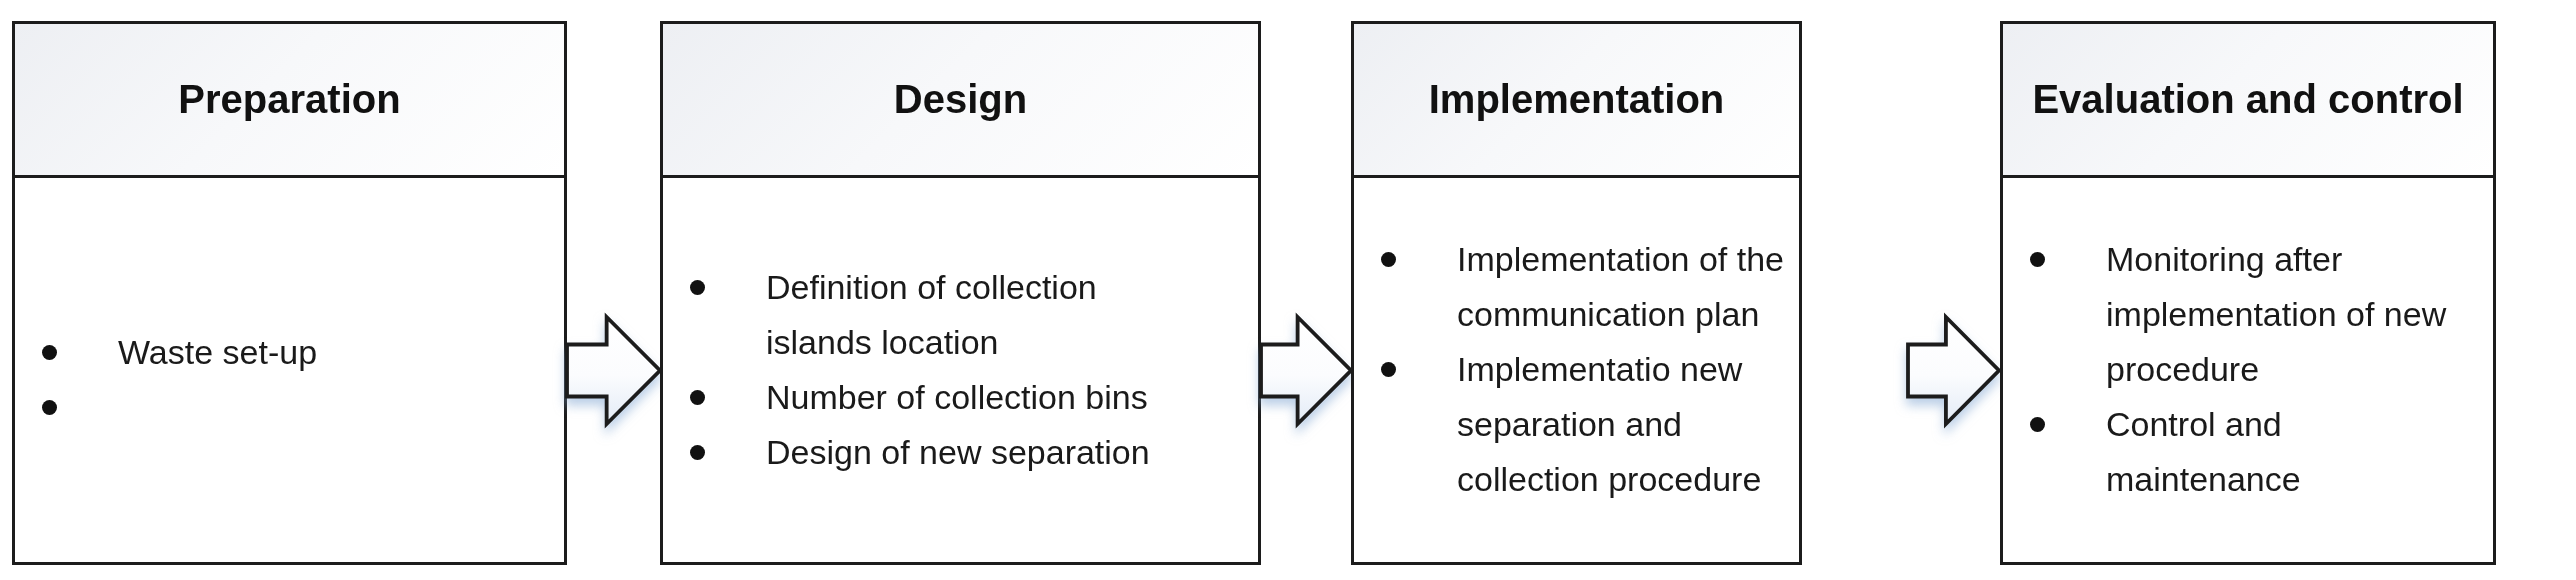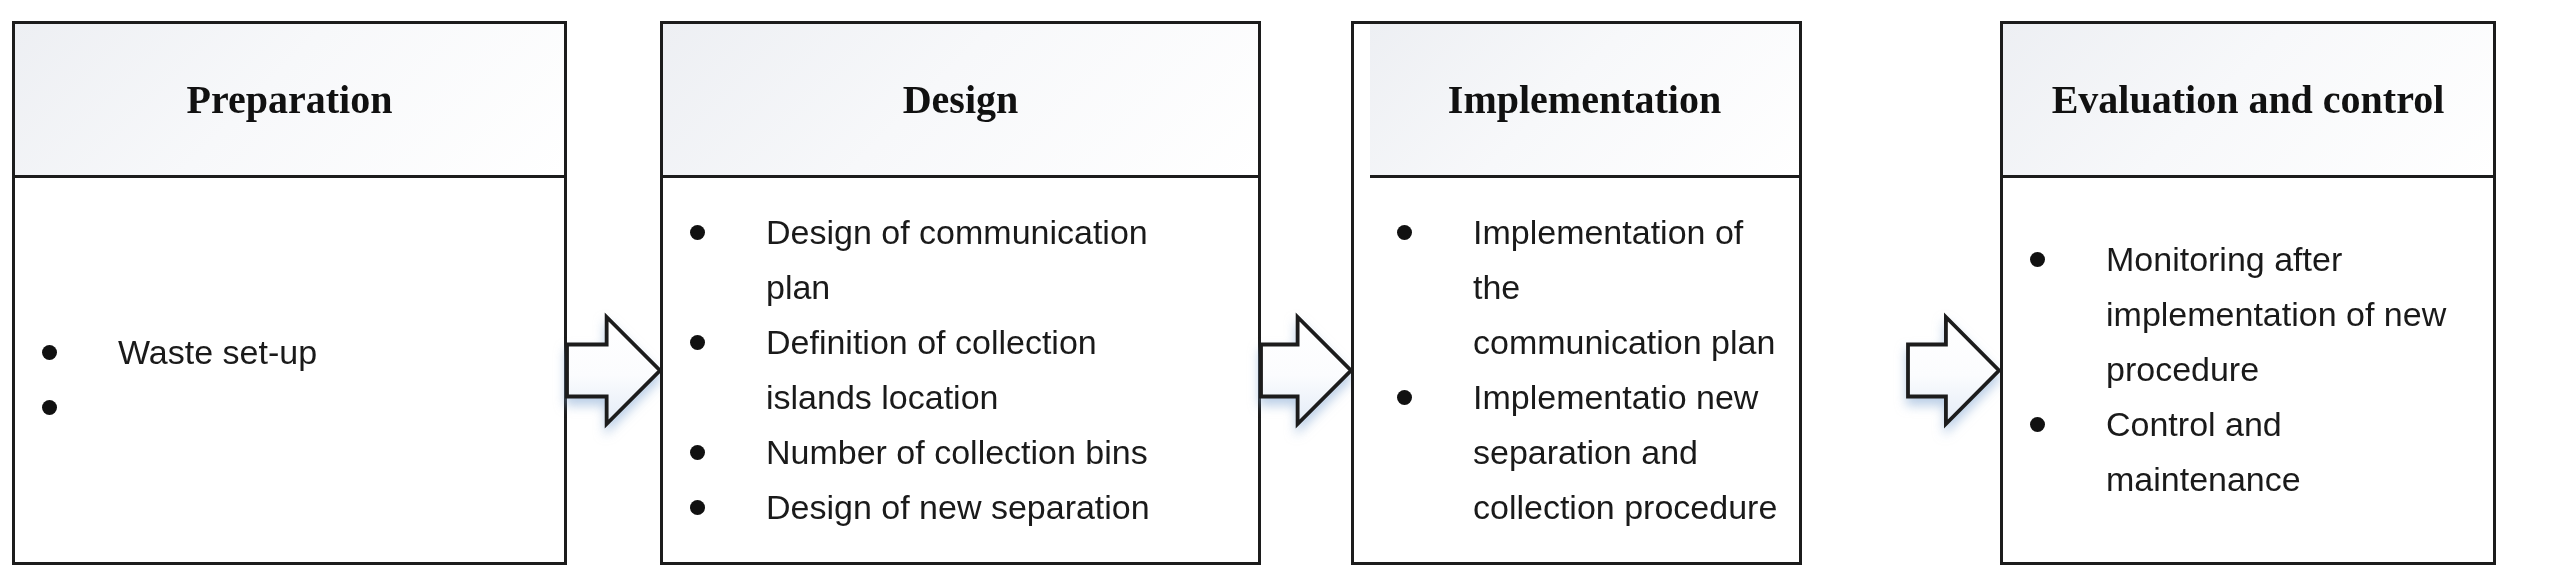--- a/index.html
+++ b/index.html
@@ -20,39 +20,38 @@
     top: 20.6px;
     height: 544px;
     box-sizing: border-box;
     border: 3.8px solid #1c1c1c;
     background: #ffffff;
     display: flex;
     flex-direction: column;
   }
   .box-0 { left: 12px;   width: 555px; }
   .box-1 { left: 660px;  width: 601px; }
-  .box-2 { left: 1351px; width: 451px; padding-left: 16px; }
+  .box-2 { left: 1351px; width: 451px; }
   .box-3 { left: 2000px; width: 496px; }
 
   .stage-header {
     flex: 0 0 151px;
     height: 151px;
     border-bottom: 3.8px solid #1c1c1c;
     background: linear-gradient(135deg, #edeff3 0%, #f7f8fa 45%, #ffffff 100%);
     display: flex;
     align-items: center;
     justify-content: center;
   }
   .stage-title {
     font-size: 40px;
     font-weight: bold;
     color: #111111;
     letter-spacing: 0px;
     white-space: nowrap;
-    font-family: Liberation Serif, serif;
   }
   .stage-body {
     flex: 1 1 auto;
     display: flex;
     flex-direction: column;
     justify-content: center;
     padding: 0 11.4px 0 27px;
     box-sizing: border-box;
   }
   .bullet-list {
@@ -145,25 +144,20 @@
   </div>
 
   <div class="stage-box box-1">
     <div class="stage-header">
       <span class="stage-title">Design</span>
     </div>
     <div class="stage-body">
       <ul class="bullet-list">
         <li class="bullet-item">
           <span class="bullet-dot"></span>
-          <span class="bullet-text">Design of communication
-plan</span>
-        </li>
-        <li class="bullet-item">
-          <span class="bullet-dot"></span>
           <span class="bullet-text">Definition of collection
 islands location</span>
         </li>
         <li class="bullet-item">
           <span class="bullet-dot"></span>
           <span class="bullet-text">Number of collection bins</span>
         </li>
         <li class="bullet-item">
           <span class="bullet-dot"></span>
           <span class="bullet-text">Design of new separation</span>

